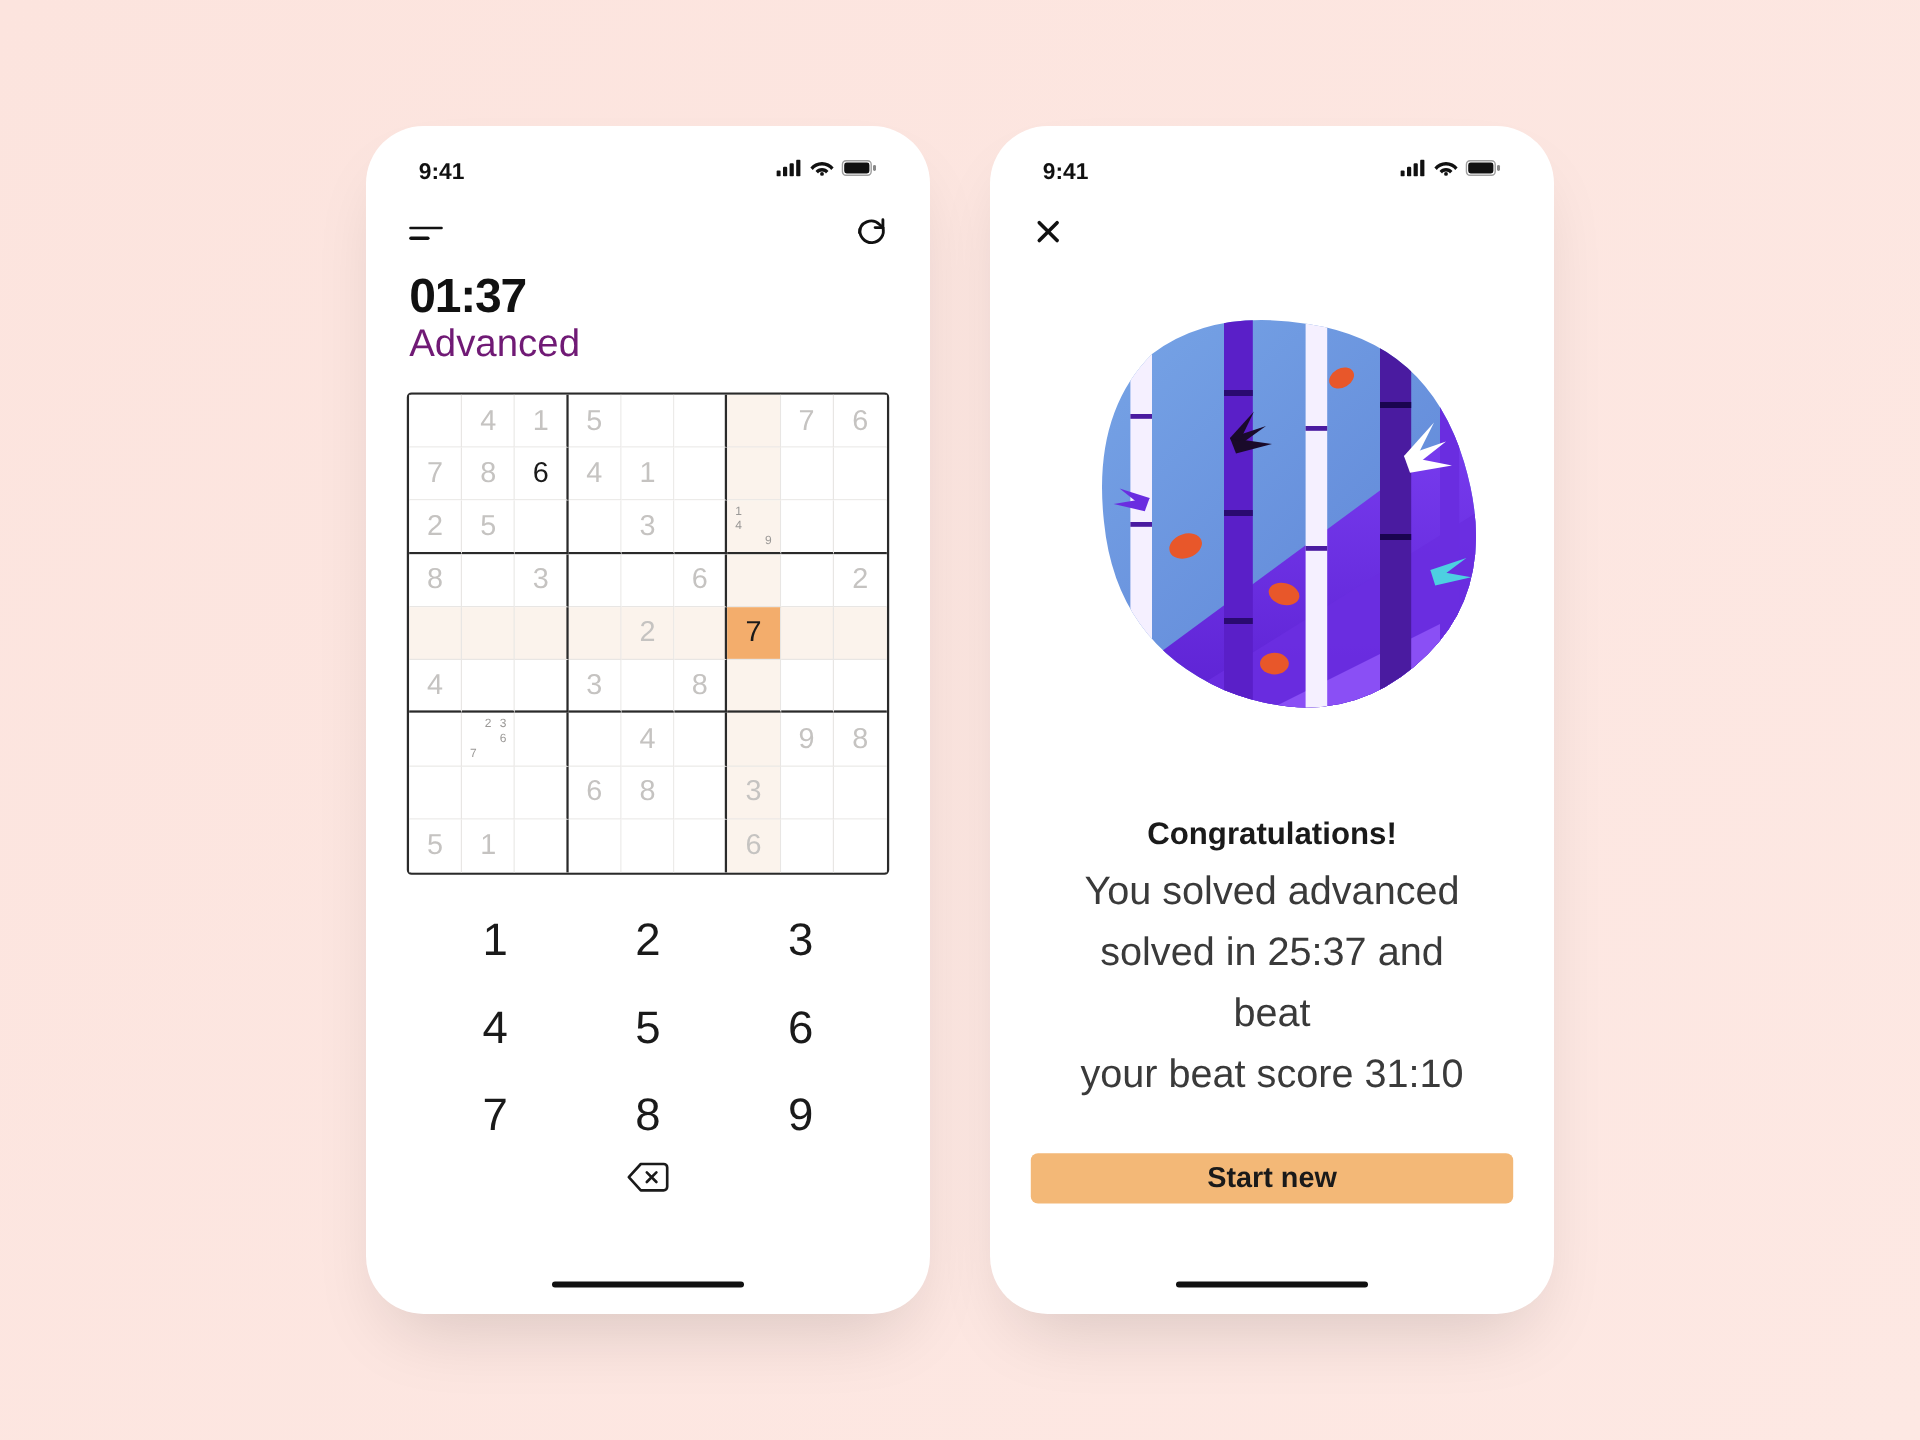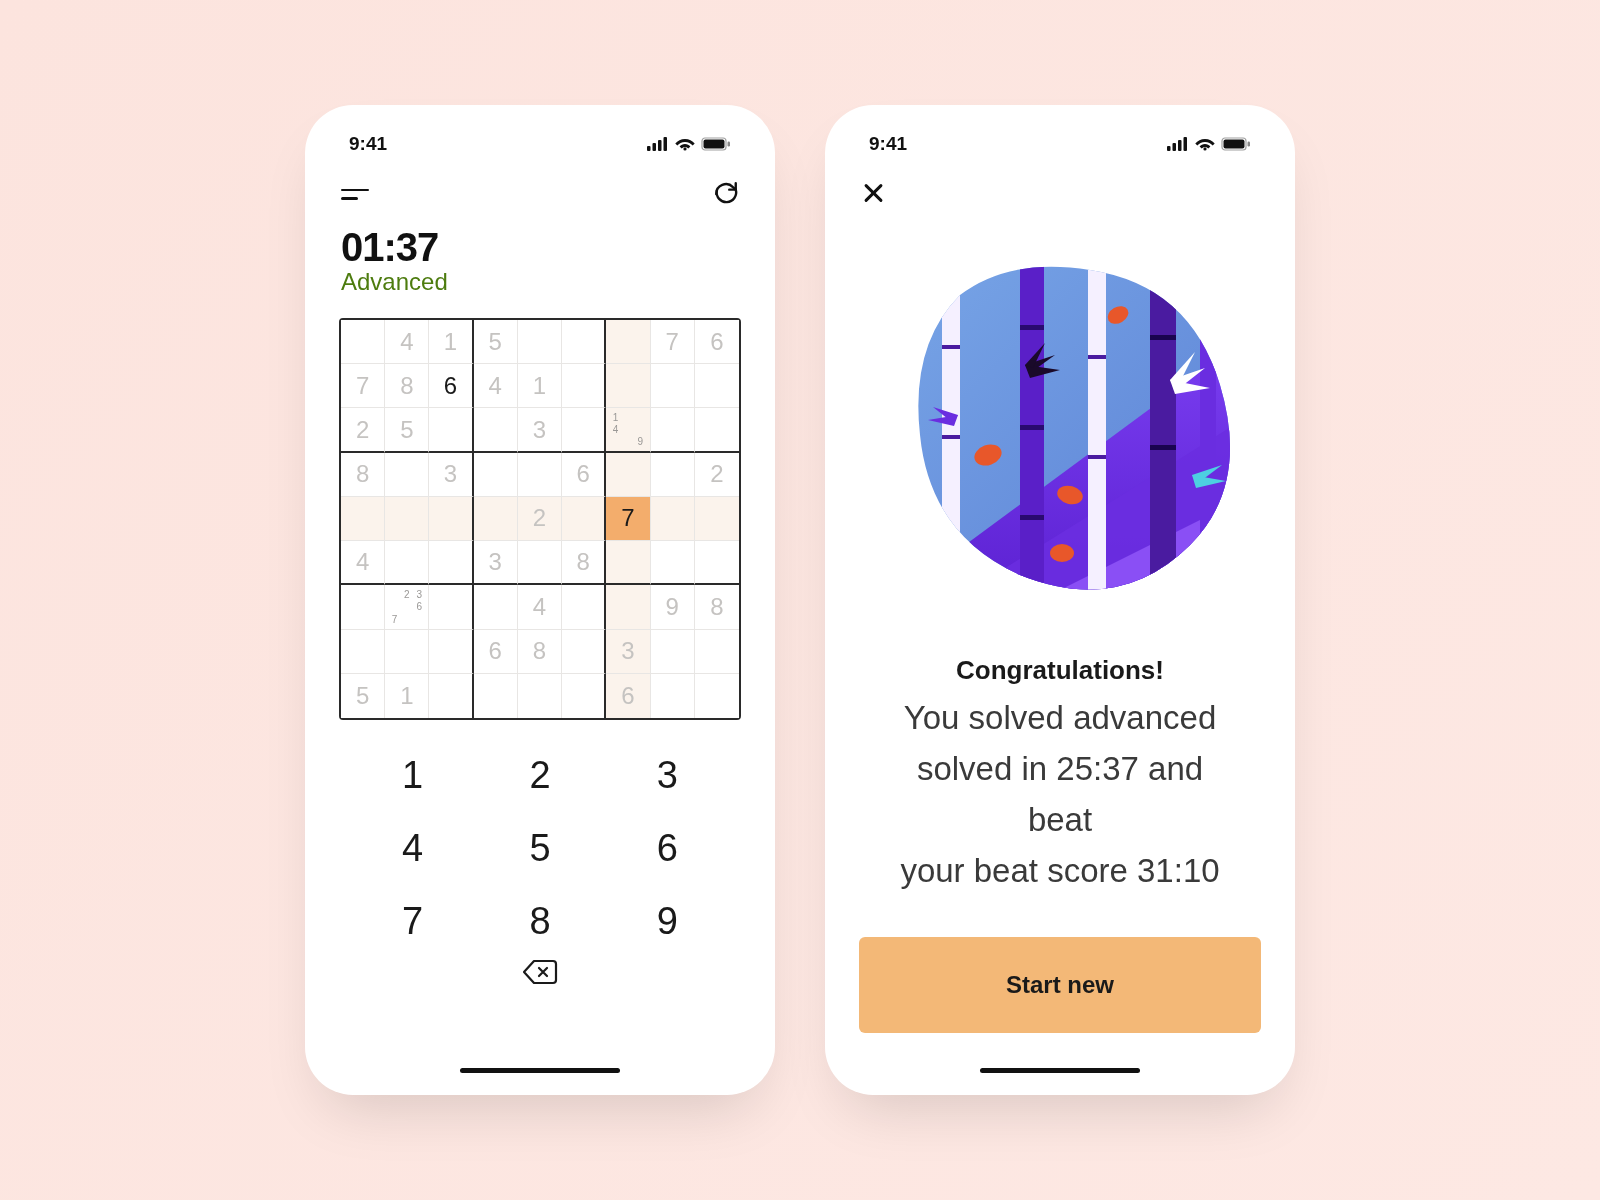--- a/index.html
+++ b/index.html
@@ -1,27 +1,27 @@
 <!DOCTYPE html>
 <html><head>
 <meta charset="utf-8">
 <style>
 *{box-sizing:border-box;margin:0;padding:0;font-family:-apple-system,BlinkMacSystemFont,'Segoe UI',Helvetica,Arial,sans-serif}
 body{background:linear-gradient(135deg,#fce4de 0%,#fde8e3 100%);width:1600px;height:1200px;display:flex;align-items:center;justify-content:center;gap:50px}
 .phone{width:470px;height:990px;background:#fff;border-radius:48px;box-shadow:0 30px 60px -20px rgba(0,0,0,0.15);padding:28px 34px 20px;position:relative;display:flex;flex-direction:column}
-.status-bar{display:flex;justify-content:space-between;align-items:center;font-size:19px;font-weight:600;color:#111;padding:0 10px 8px}
+.status-bar{display:flex;justify-content:space-between;align-items:flex-start;font-size:19px;font-weight:600;color:#111;padding:0 10px 8px}
 .status-icons{display:flex;gap:6px;align-items:center}
 .top-bar{display:flex;justify-content:space-between;align-items:center;padding:18px 2px 0}
 .menu-icon{width:28px;height:20px;display:flex;flex-direction:column;justify-content:center;gap:6px;cursor:pointer}
 .menu-icon span{height:2.5px;background:#111;border-radius:2px}
 .menu-icon span:first-child{width:100%}
 .menu-icon span:last-child{width:60%}
 .timer-block{padding:18px 2px 8px}
 .timer{font-size:40px;font-weight:600;color:#111;letter-spacing:-1px}
-.difficulty{font-size:24px;font-weight:400;color:#4d7c0f;margin-top:-2px}
+.difficulty{font-size:32px;font-weight:400;color:#701a75;margin-top:-2px}
 .grid-wrap{margin-top:14px;border:2.5px solid #2a2a2a;border-radius:4px;background:#fff}
 .sudoku{display:grid;grid-template-columns:repeat(9,1fr);grid-template-rows:repeat(9,1fr);width:100%;aspect-ratio:1/1}
 .cell{border-right:1px solid #e8e6e4;border-bottom:1px solid #e8e6e4;display:flex;align-items:center;justify-content:center;font-size:24px;color:#c5c3c1;position:relative;background:#fff}
 .cell.user{color:#1a1a1a;font-weight:500}
 .cell.br-thick{border-right:2px solid #2a2a2a}
 .cell.bb-thick{border-bottom:2px solid #2a2a2a}
 .cell.last-col{border-right:none}
 .cell.last-row{border-bottom:none}
 .cell.hl-col{background:#fbf3ec}
 .cell.selected{background:#f3ad6c;color:#1a1a1a;font-weight:500}
@@ -29,24 +29,24 @@
 .cell .notes span{display:flex;align-items:center;justify-content:center}
 .keypad{margin-top:22px;display:grid;grid-template-columns:repeat(3,1fr);gap:6px 0;padding:0 10px}
 .key{font-size:38px;font-weight:500;color:#1a1a1a;text-align:center;padding:12px 0;cursor:pointer}
 .erase-row{display:flex;justify-content:center;margin-top:4px}
 .home-ind{width:160px;height:5px;background:#111;border-radius:3px;margin:auto auto 2px}
 .close-icon{width:24px;height:24px;position:relative;cursor:pointer}
 .close-icon::before,.close-icon::after{content:'';position:absolute;left:11px;top:0;width:3px;height:24px;background:#111;border-radius:2px}
 .close-icon::before{transform:rotate(45deg)}
 .close-icon::after{transform:rotate(-45deg)}
 .illus{margin:30px auto 0;width:380px;height:380px;display:flex;align-items:center;justify-content:center}
-.congrats{text-align:center;margin-top:40px;padding:0 30px}
+.congrats{text-align:center;margin-top:64px;padding:0 30px}
 .congrats h2{font-size:26px;font-weight:700;color:#1a1a1a;margin-bottom:6px}
 .congrats p{font-size:33px;font-weight:400;color:#3a3a3a;line-height:1.55}
-.cta{margin-top:40px;background:#f3b877;color:#1a1a1a;font-size:24px;font-weight:600;text-align:center;padding:34px 0;border-radius:6px;cursor:pointer}
+.cta{margin-top:40px;background:#f3b877;color:#1a1a1a;font-size:24px;font-weight:600;text-align:center;padding:7px 0;border-radius:6px;cursor:pointer}
 </style>
 </head>
 <body>
 
 <div class="phone">
   <div class="status-bar">
     <span>9:41</span>
     <div class="status-icons">
       <svg width="22" height="14" viewBox="0 0 22 14">
           <rect x="0" y="9" width="3.5" height="5" rx="1" fill="#111"></rect>

